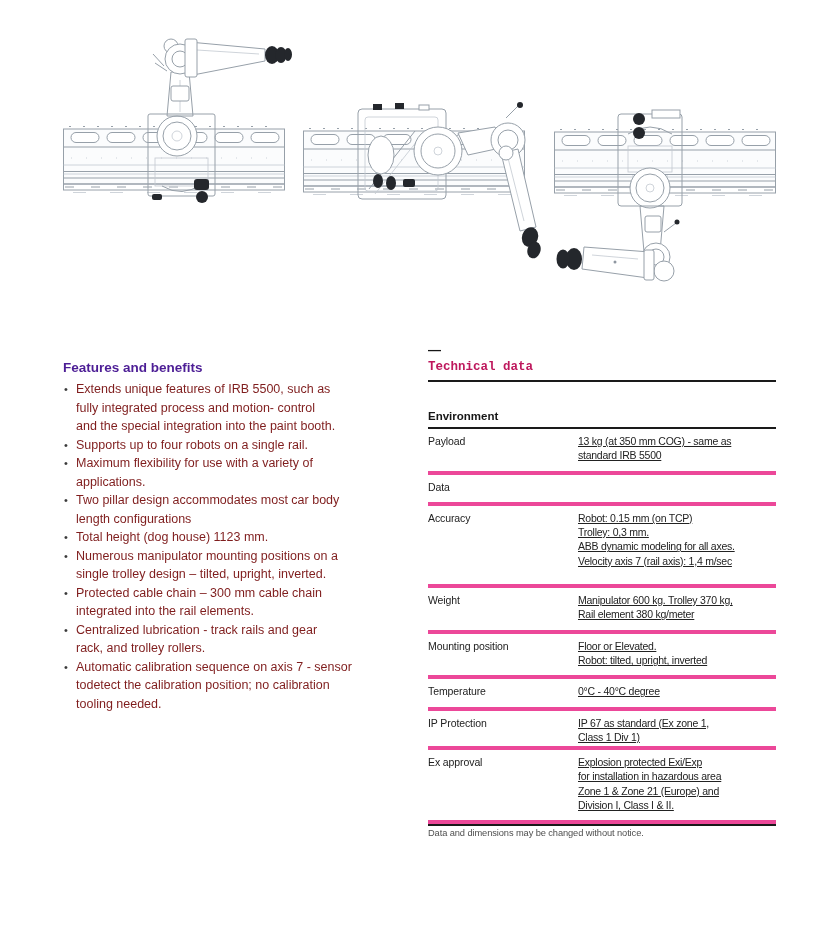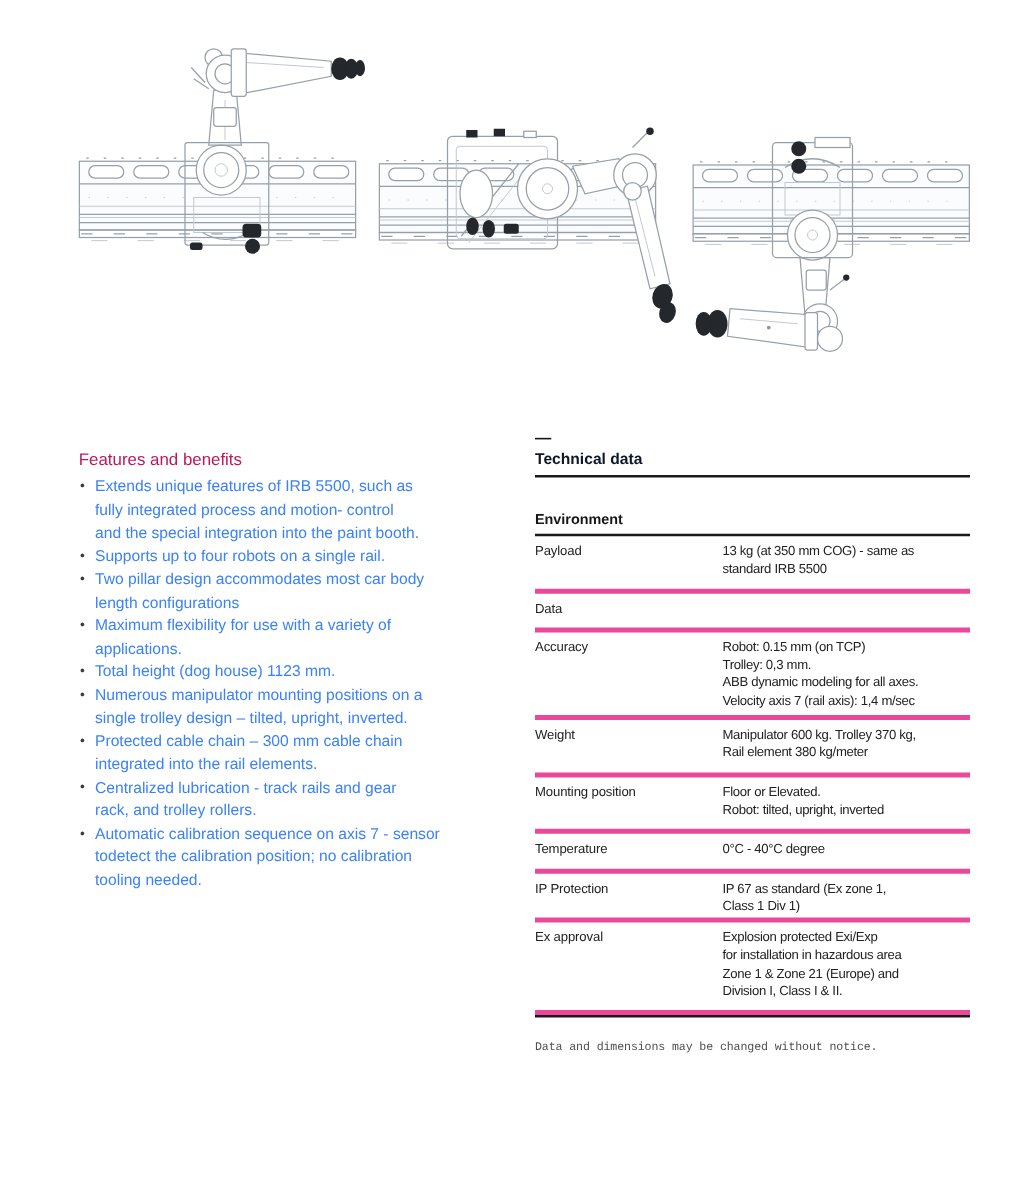--- a/index.html
+++ b/index.html
@@ -12,44 +12,44 @@
   .figures{position:absolute;left:0;top:0;width:819px;height:310px;}
   .figures svg{display:block;}
   .ln{stroke:#97a0a9;stroke-width:1;fill:none;}
   .lnl{stroke:#c3c9d0;stroke-width:0.8;fill:none;}
   .fw{fill:#ffffff;}
   .ff{fill:#fbfcfd;}
   .dk{fill:#24272c;stroke:none;}
 
   
   .features{position:absolute;left:63px;top:360px;width:365px;}
-  .features-title{font-size:13.5px;font-weight:normal;color:#be185d;margin:0 0 5px 0;}
+  .features-title{font-size:13.5px;font-weight:bold;color:#4c1d95;margin:0 0 5px 0;}
   .features ul{list-style:none;margin:0;padding:0;}
   .features li{
     position:relative;padding-left:13px;font-size:12.5px;line-height:18.5px;
-    color:#3b82f6;white-space:pre-line;
+    color:#7f1d1d;white-space:pre-line;
   }
   .features li::before{
     content:"\2022";position:absolute;left:1px;top:0;font-size:11px;color:#3a3a3a;
   }
 
   
   .technical{position:absolute;left:428px;top:344px;width:348px;}
   .t-overline{font-size:13px;font-weight:bold;color:#161616;line-height:12px;}
-  .t-title{font-size:12.5px;font-weight:bold;color:#0f172a;margin:4px 0 6px 0;}
+  .t-title{font-size:12.5px;font-weight:bold;color:#be185d;margin:4px 0 6px 0;font-family:Liberation Mono, monospace;}
   .t-rule{border-top:2px solid #1a1a1a;height:0;}
   .t-section{font-size:11.5px;font-weight:bold;color:#161616;padding:4px 0 5px 0;margin-top:24px;}
   .t-rows{}
   .t-row{display:flex;padding:5px 0 8px 0;border-bottom:4px solid #ec4899;}
-  .t-row:nth-child(3){padding-bottom:4px;}
+  .t-row:nth-child(3){padding-bottom:16px;}
   .t-row:nth-child(7){padding-bottom:2px;}
   .t-row:nth-child(9){padding-bottom:24px;border-bottom:none;}
   .t-label{width:150px;flex:none;font-size:10.5px;letter-spacing:-0.1px;color:#222;line-height:14.3px;}
-  .t-value{flex:1;font-size:10.5px;letter-spacing:-0.25px;color:#222;line-height:14.3px;white-space:pre-line;}
-  .t-footnote{margin:18px 0 0 0;font-size:9.3px;color:#4f4f4f;letter-spacing:-0.1px;font-family:Liberation Mono, monospace;}
+  .t-value{flex:1;font-size:10.5px;letter-spacing:-0.25px;color:#222;line-height:14.3px;white-space:pre-line;text-decoration:underline;}
+  .t-footnote{margin:2px 0 0 0;font-size:9.3px;color:#4f4f4f;letter-spacing:-0.1px;}
 </style>
 </head>
 <body>
 
 <main>
 
   <section class="figures">
     <svg width="819" height="300" viewBox="0 0 819 300">
       <defs>
         <g id="railsym">
@@ -156,24 +156,24 @@
     </svg>
   </section>
 
   <section class="features">
     <h2 class="features-title">Features and benefits</h2>
     <ul>
       <li>Extends unique features of IRB 5500, such as
 fully integrated process and motion- control
 and the special integration into the paint booth.</li>
       <li>Supports up to four robots on a single rail.</li>
+      <li>Maximum flexibility for use with a variety of
+applications.</li>
       <li>Two pillar design accommodates most car body
 length configurations</li>
-      <li>Maximum flexibility for use with a variety of
-applications.</li>
       <li>Total height (dog house) 1123 mm.</li>
       <li>Numerous manipulator mounting positions on a
 single trolley design – tilted, upright, inverted.</li>
       <li>Protected cable chain – 300 mm cable chain
 integrated into the rail elements.</li>
       <li>Centralized lubrication - track rails and gear
 rack, and trolley rollers.</li>
       <li>Automatic calibration sequence on axis 7 - sensor
 todetect the calibration position; no calibration
 tooling needed.</li>

